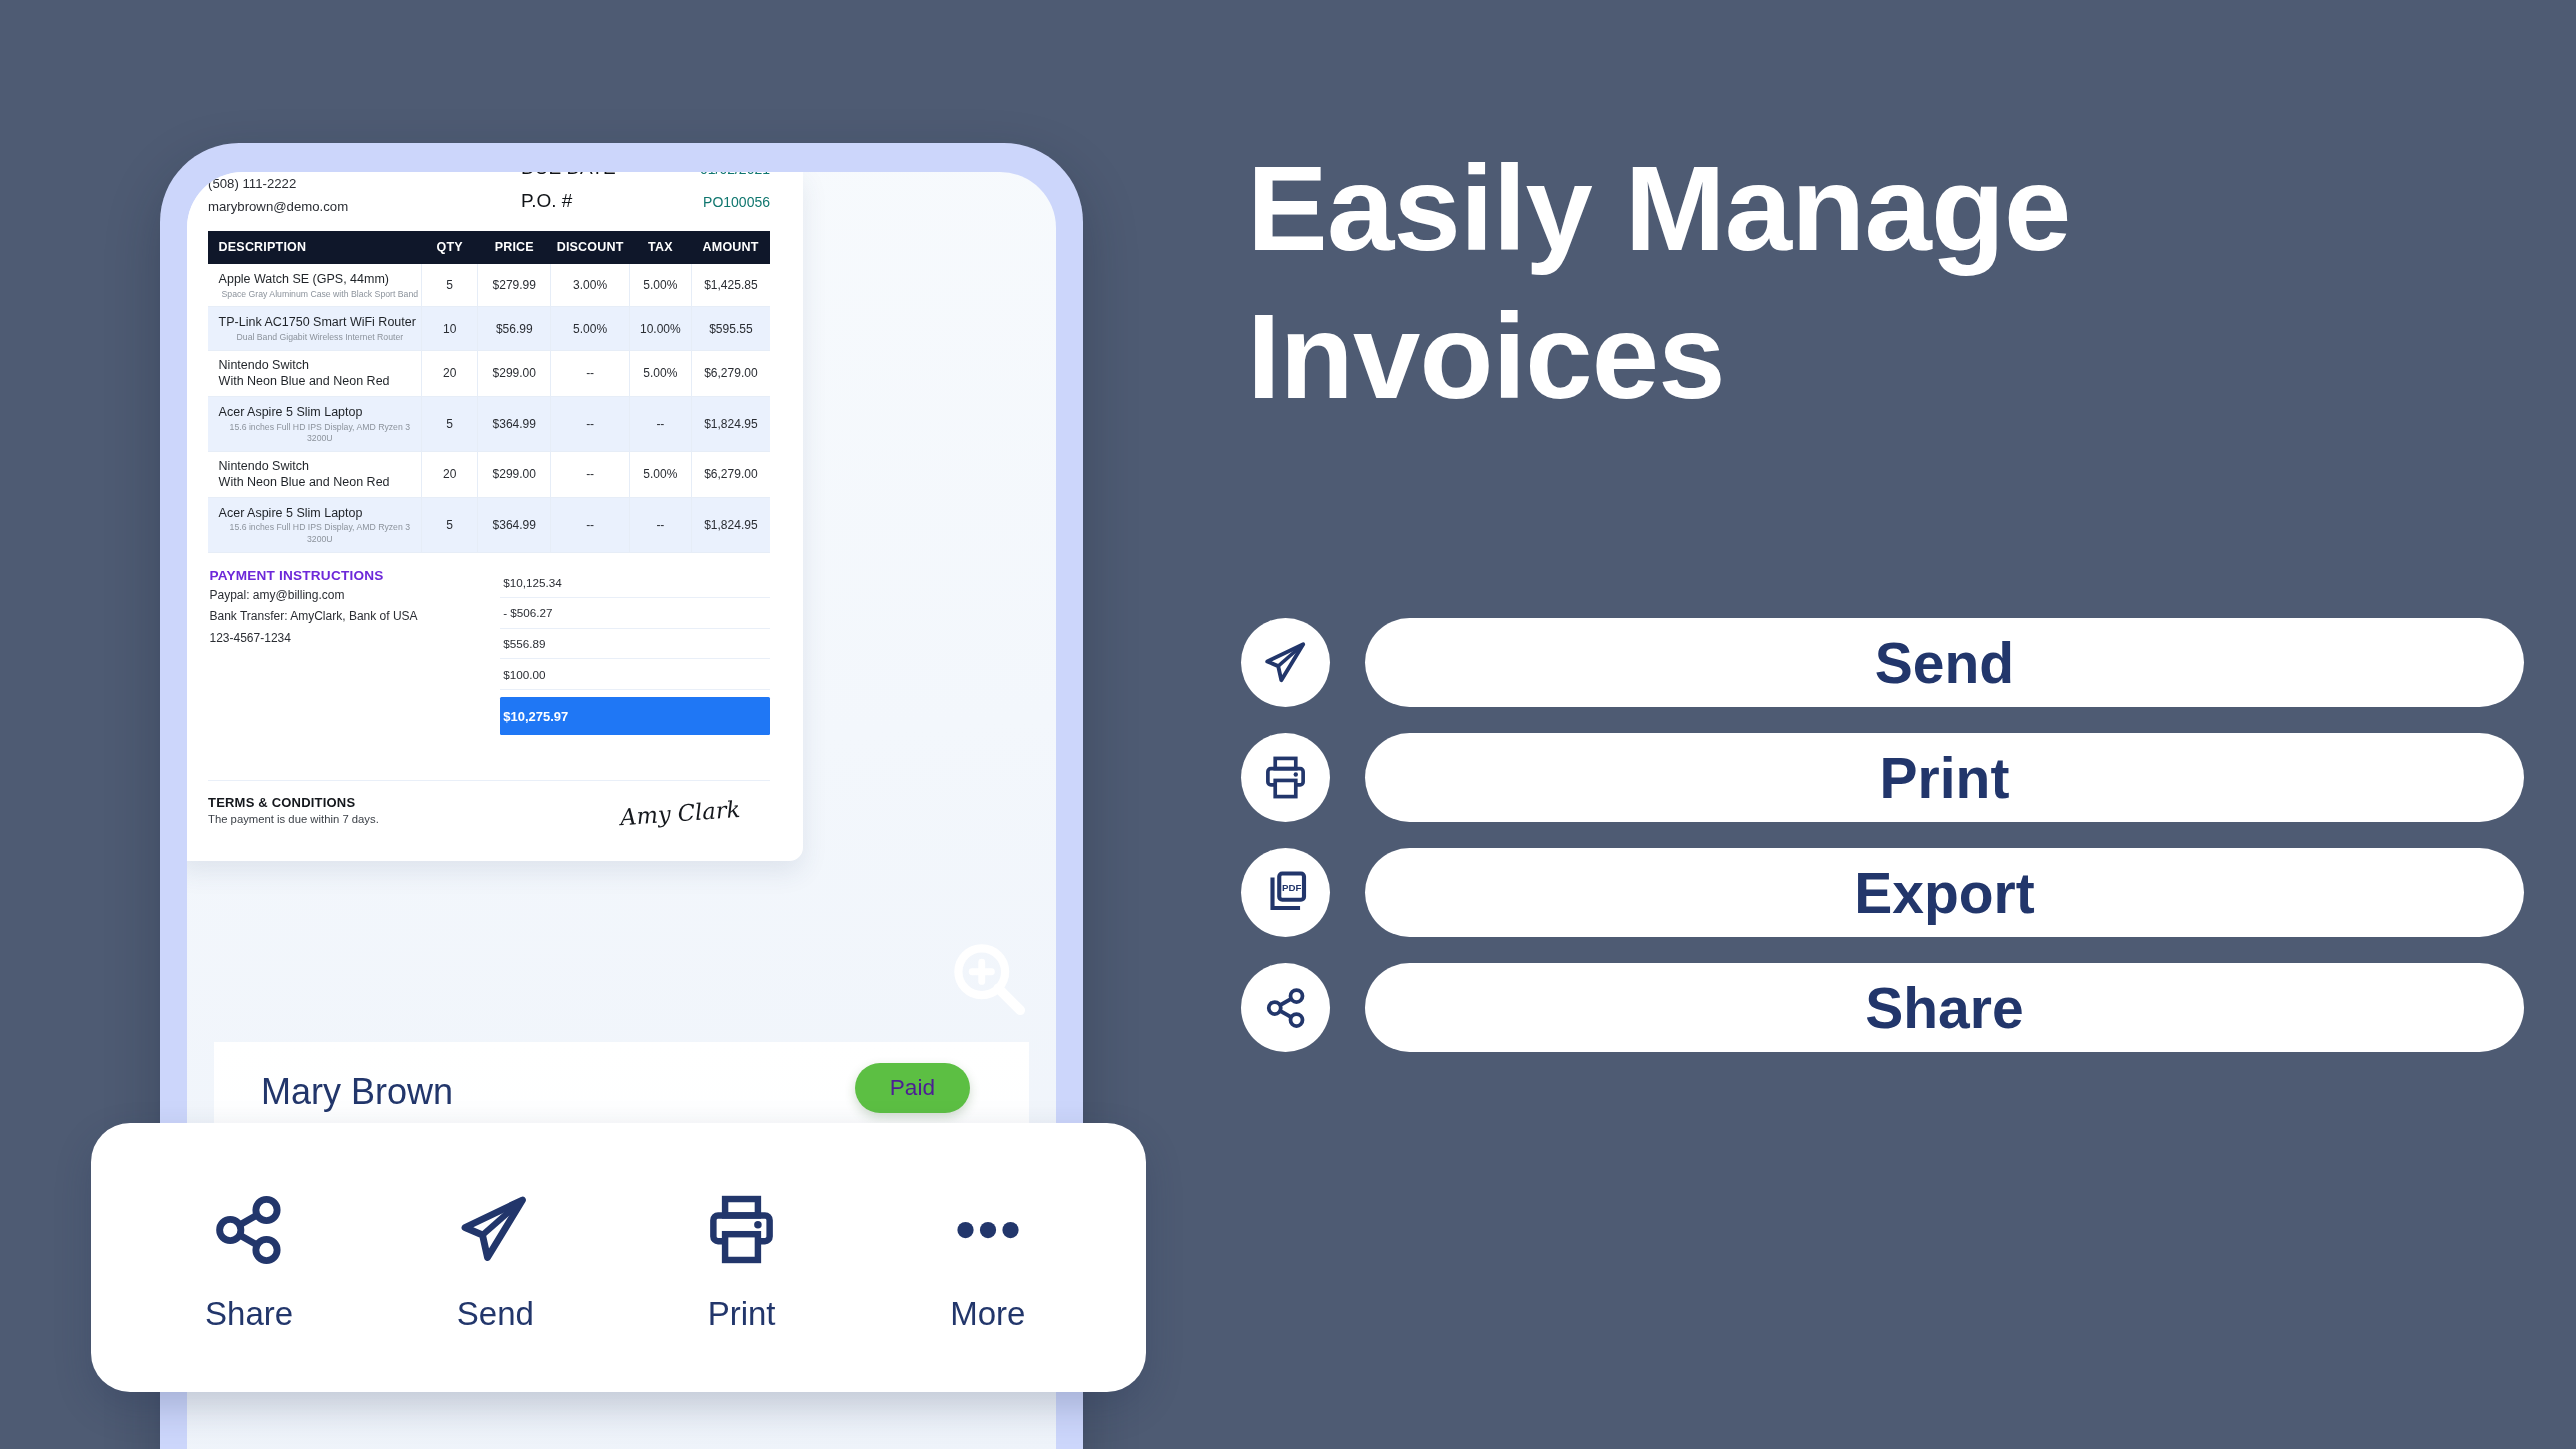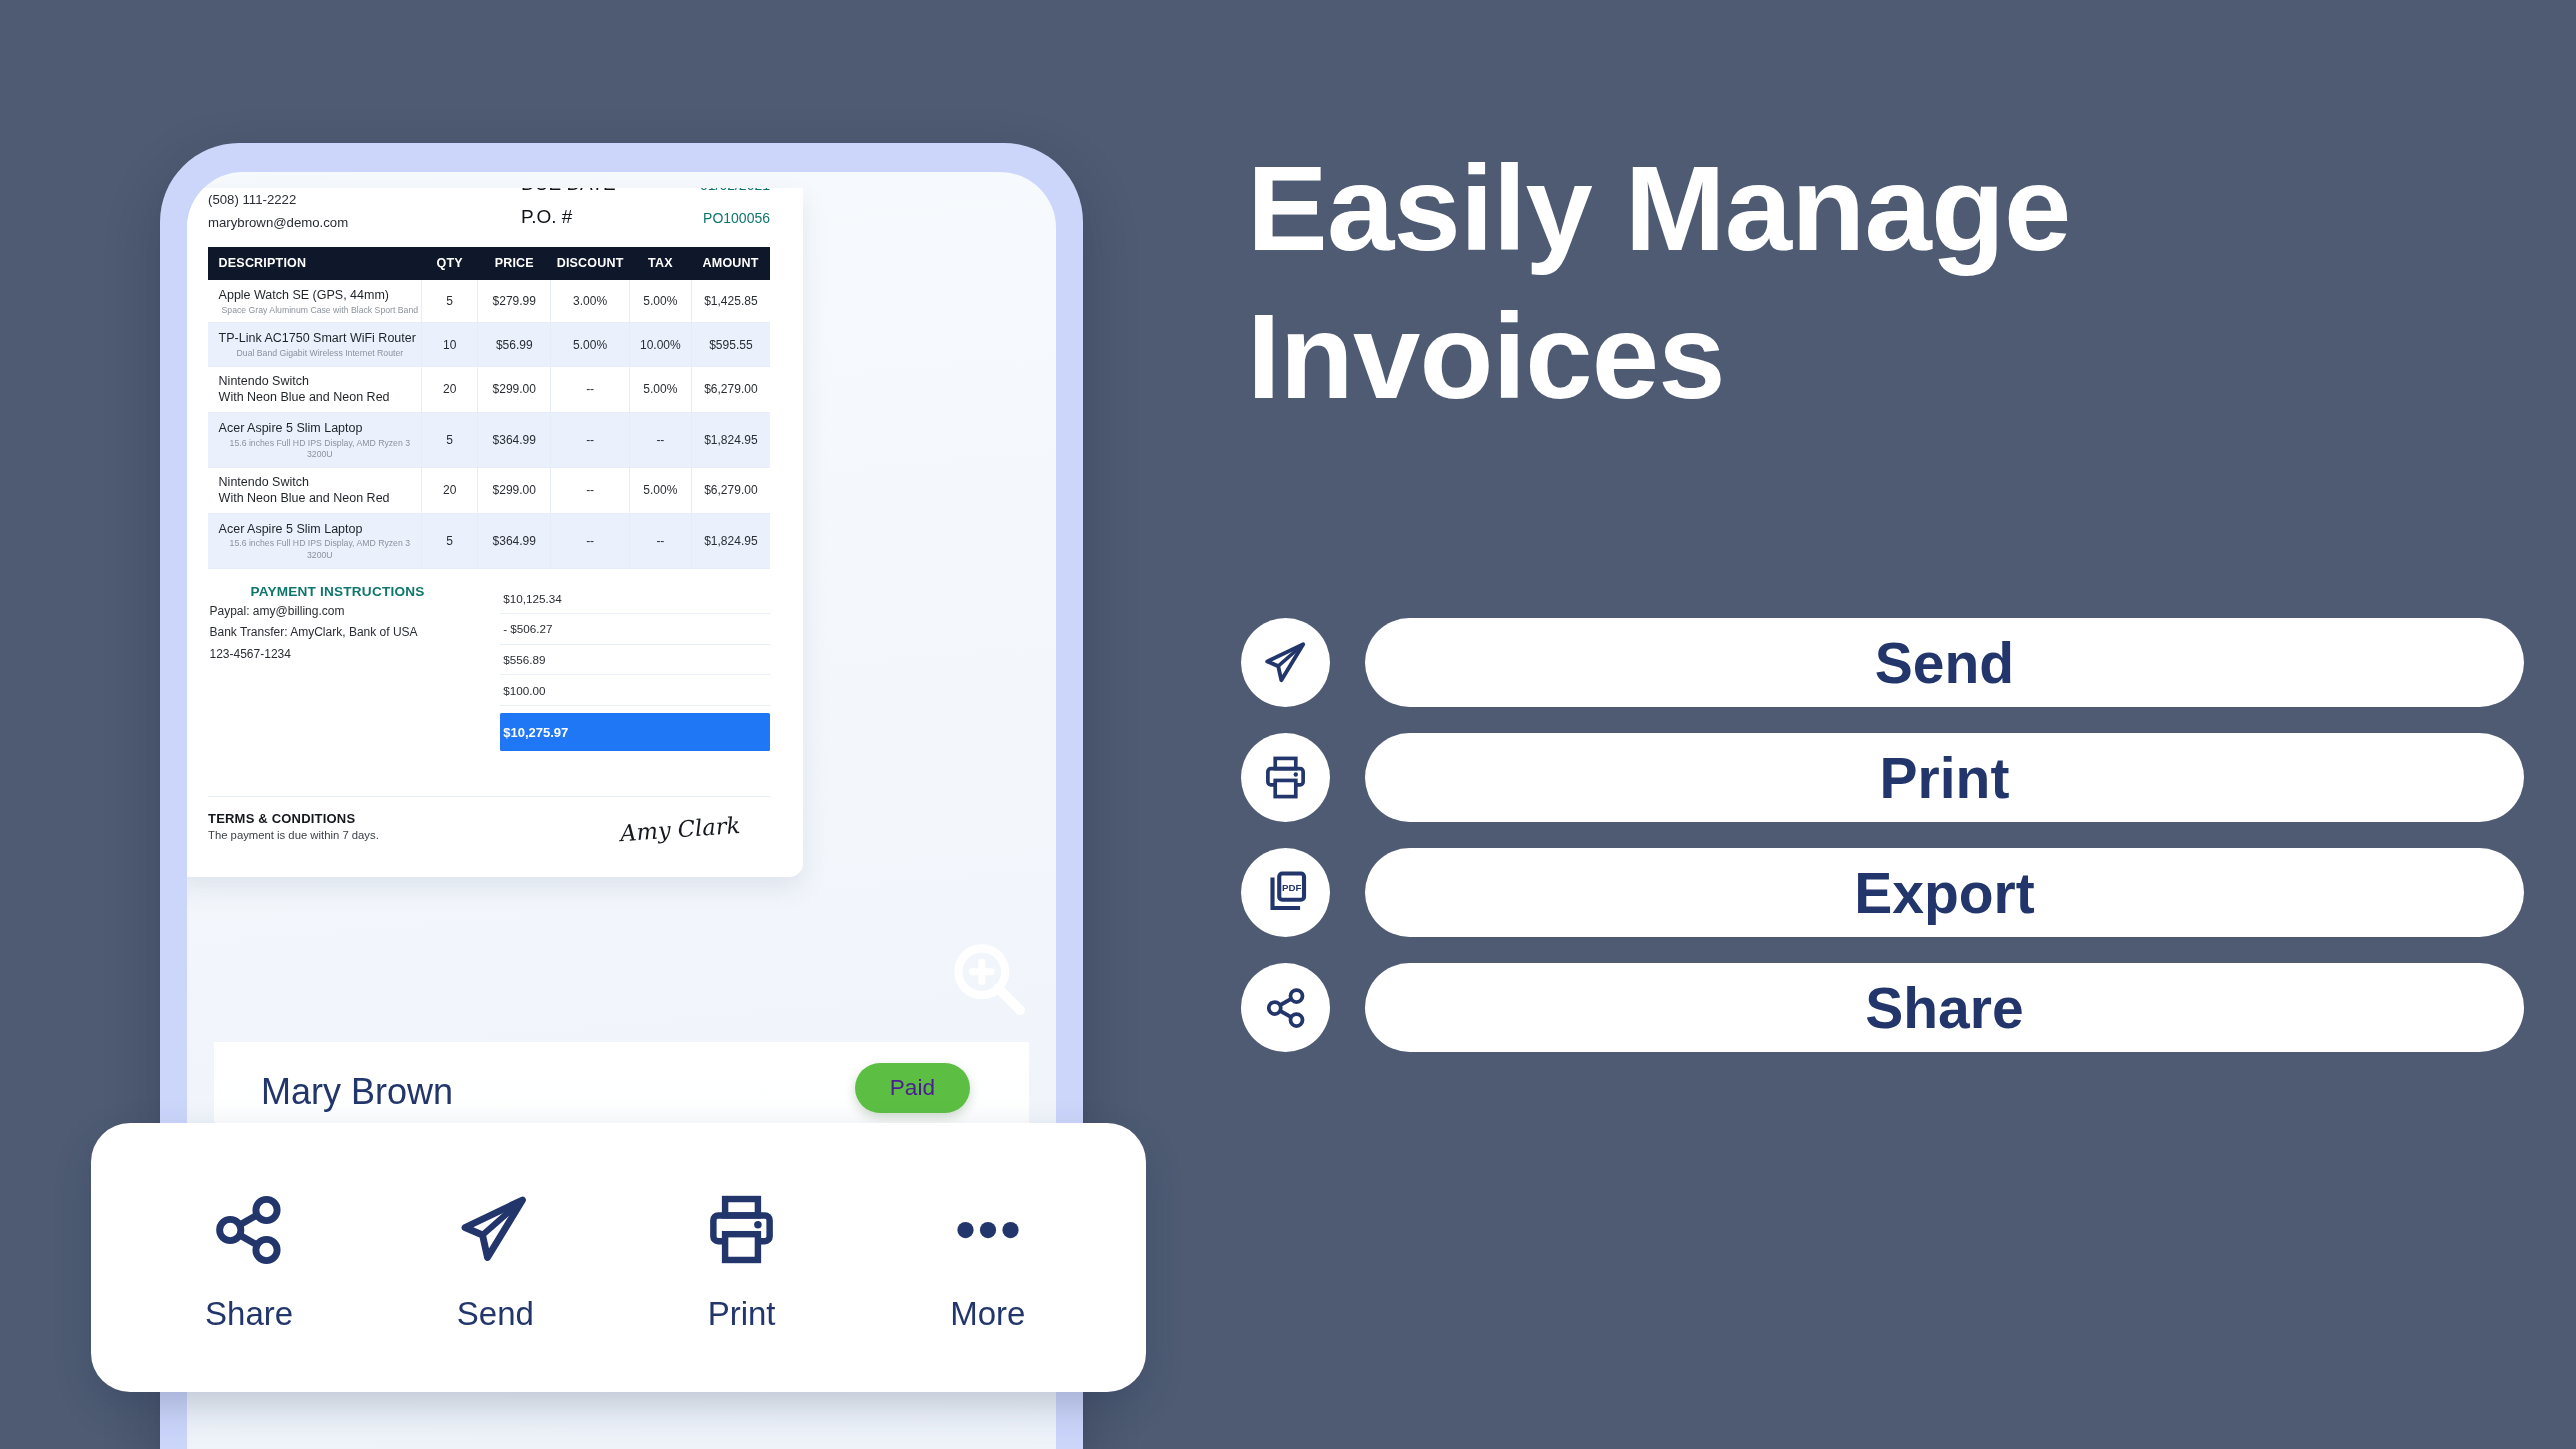--- a/index.html
+++ b/index.html
@@ -23,21 +23,21 @@
   }
   .phone-screen{
     position:absolute; left:27px; top:29px; right:27px; bottom:0;
     background:linear-gradient(175deg,#f7fafd 0%, #f3f7fc 45%, #eef3fa 100%);
     border-radius:56px 56px 0 0;
     overflow:hidden;
   }
 
   
   .inv-card{
-    position:absolute; left:-12px; top:16px;
+    position:absolute; left:-12px; top:0px;
     width:628px; height:689px;
     background:#ffffff;
     border-radius:0 0 13.6px 13.6px;
     box-shadow:0 10.6px 26px rgba(50,70,110,.10);
     overflow:hidden;
   }
   .inv-inner{ position:absolute; left:0; top:-26px; width:628px; padding:0 33px; }
 
   .inv-head{ display:flex; justify-content:space-between; padding-top:4.5px; }
   .inv-head-left p{
@@ -63,21 +63,21 @@
   table.items td.desc{ text-align:left; padding-left:10.6px; line-height:1.28; border-right:0.8px solid #e6edf7;}
   table.items td.cell{ border-right:0.8px solid #e6edf7; }
   table.items td.last{ border-right:none; }
   table.items tr.alt td{ background:#eaf1fd; }
   .it-name{ font-size:12.5px; color:#1f2328; }
   .it-sub{ font-size:8.7px; color:#8c939c; margin-top:1.5px;text-align:center; }
 
   
   .pay-block{ display:flex; margin-top:15px; }
   .pay-left{ width:52%; padding-left:1.5px; }
-  .pay-title{ font-size:13.6px; font-weight:bold; color:#0f766e; letter-spacing:0.2px;margin-left:41px; }
+  .pay-title{ font-size:13.6px; font-weight:bold; color:#6d28d9; letter-spacing:0.2px; }
   .pay-left p{ font-size:12px; color:#2a2d33; line-height:1.55; margin-top:3px; }
   .totals{ width:48%; }
   .tot-row{
     display:flex; justify-content:space-between; align-items:center;
     padding:8.3px 10.6px 8.3px 3px; border-bottom:0.8px solid #e9eff8;
   }
   .tot-v{ font-size:11.7px; color:#2a2d33; }
   .tot-row.grand{
     background:#1f77f5; border-bottom:none; margin-top:7.5px;
     padding:11.3px 10.6px 11.3px 3px; border-radius:1.5px;align-items:center;

